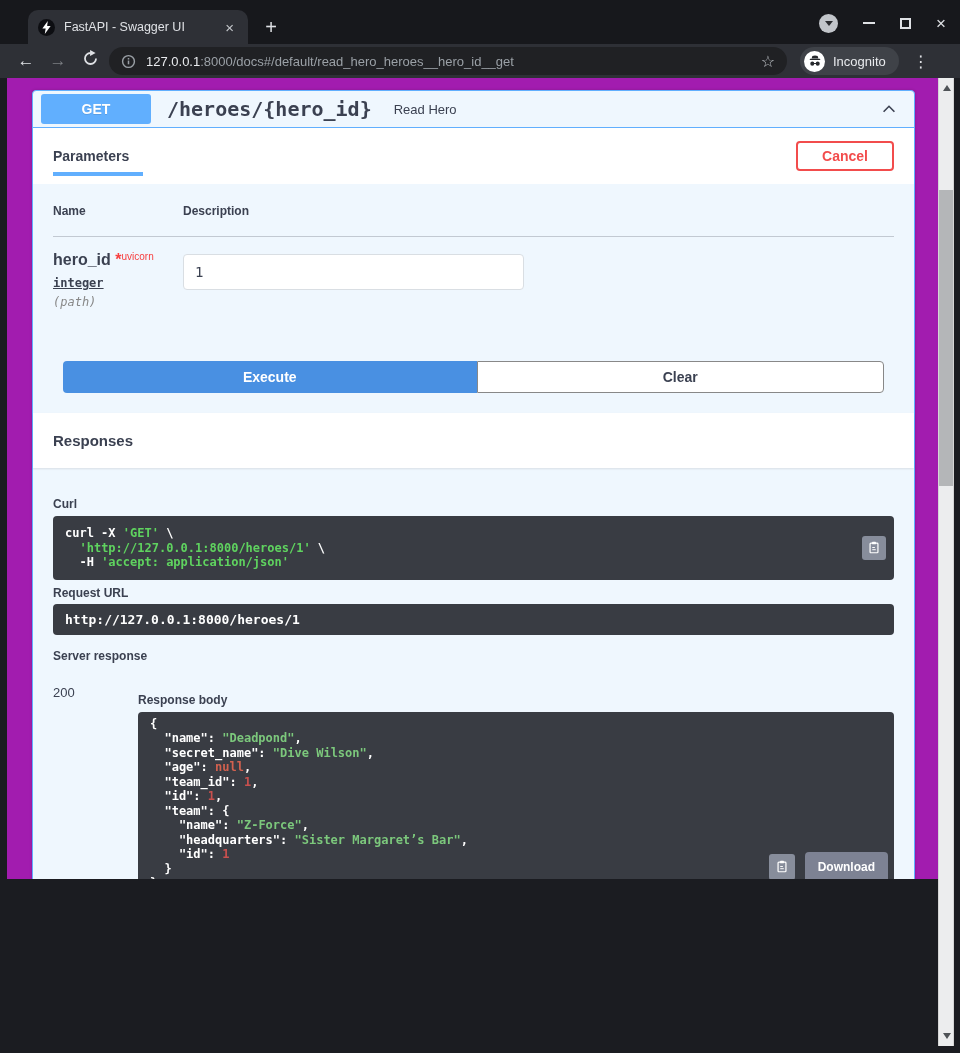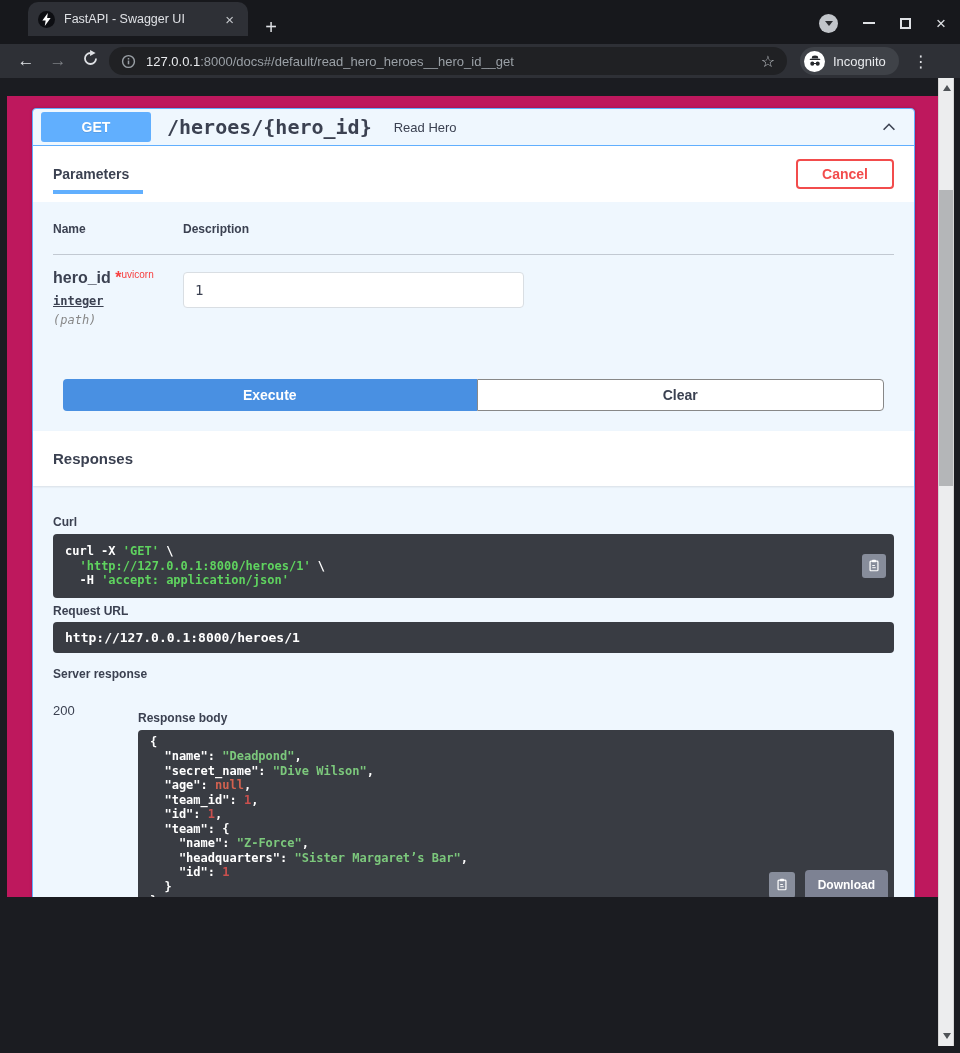--- a/index.html
+++ b/index.html
@@ -1,21 +1,21 @@
 <!DOCTYPE html>
 <html><head>
 <meta charset="utf-8">
 <style>
   * { box-sizing: border-box; margin: 0; padding: 0; }
   html,body { width:960px; height:1053px; overflow:hidden; }
   body { background:#1b1c21; font-family:"Liberation Sans",sans-serif; position:relative; }
 
   
   .tabstrip { position:absolute; left:0; top:0; width:960px; height:44px; background:#17181c; }
-  .tab { position:absolute; left:28px; bottom:8px; width:220px; height:34px; background:#2e3036;
+  .tab { position:absolute; left:28px; bottom:0; width:220px; height:34px; background:#2e3036;
          border-radius:10px 10px 0 0; display:flex; align-items:center; padding:0 10px; color:#dfe1e5; }
   .tab-title { font-size:12.5px; margin-left:9px; flex:1; white-space:nowrap; overflow:hidden; }
   .tab-close { font-size:15px; color:#c3c6ca; padding:0 4px; cursor:default; }
   .favicon { width:17px; height:17px; flex:none; display:flex; }
   .new-tab { position:absolute; left:258px; bottom:4px; width:26px; height:26px; color:#dfe1e5;
              font-size:20px; display:flex; align-items:center; justify-content:center; }
   .win-controls { position:absolute; right:14px; top:13px; display:flex; gap:25px; align-items:center; height:20px; }
   .tab-search { width:19px; height:19px; border-radius:50%; background:#c2c5ca; display:flex; align-items:center; justify-content:center; }
   .tab-search .caret { width:0; height:0; border-left:4px solid transparent; border-right:4px solid transparent; border-top:5px solid #2a2b2f; margin-top:1px; }
   .win-min { width:12px; height:2px; background:#dfe1e5; }
@@ -31,21 +31,21 @@
   .url-text { font-size:13px; color:#9aa0a6; margin-left:10px; white-space:nowrap; overflow:hidden; flex:1; }
   .url-host { color:#e8eaed; }
   .star-icon { color:#bdc1c6; font-size:16px; flex:none; }
   .incognito-chip { height:28px; border-radius:14px; background:#3f4248; display:flex; align-items:center;
                     padding:0 13px 0 4px; margin-left:13px; flex:none; }
   .incog-circle { width:21px; height:21px; border-radius:50%; background:#fff; display:flex; align-items:center; justify-content:center; }
   .incog-label { color:#e8eaed; font-size:13px; margin-left:8px; }
   .menu-dots { color:#dfe1e5; font-size:16px; margin-left:14px; flex:none; }
 
   
-  .page { position:absolute; left:7px; top:96px; width:931px; height:801px; background:#be185d; overflow:hidden; color:#3b4151; }
+  .page { position:absolute; left:7px; top:78px; width:931px; height:801px; background:#a21caf; overflow:hidden; color:#3b4151; }
 
   .scrollbar { position:absolute; left:938px; top:78px; width:16px; height:968px; background:#ecedee;
                border-left:1px solid #d5d5d5; border-right:1px solid #d5d5d5; }
   .sb-up { position:absolute; top:7px; left:4px; width:0; height:0; border-left:4px solid transparent;
            border-right:4px solid transparent; border-bottom:6px solid #4f5357; }
   .sb-down { position:absolute; bottom:7px; left:4px; width:0; height:0; border-left:4px solid transparent;
            border-right:4px solid transparent; border-top:6px solid #4f5357; }
   .sb-thumb { position:absolute; top:112px; left:0; width:14px; height:296px; background:#b4b6b8; }
 
   .opblock { margin:12px 23px 0 25px; border:1px solid #61affe; border-radius:4px; background:#eff7fe;

